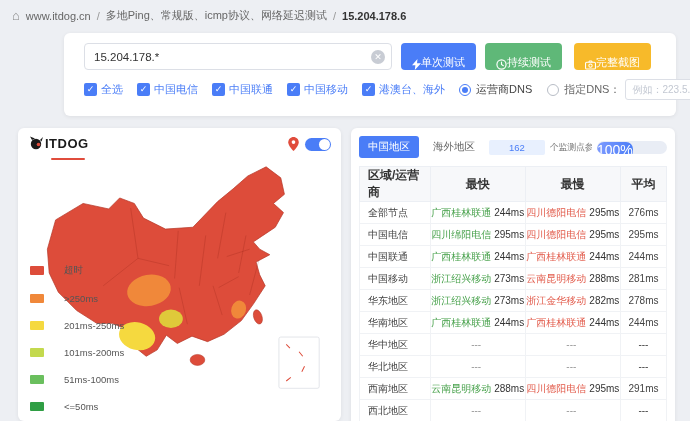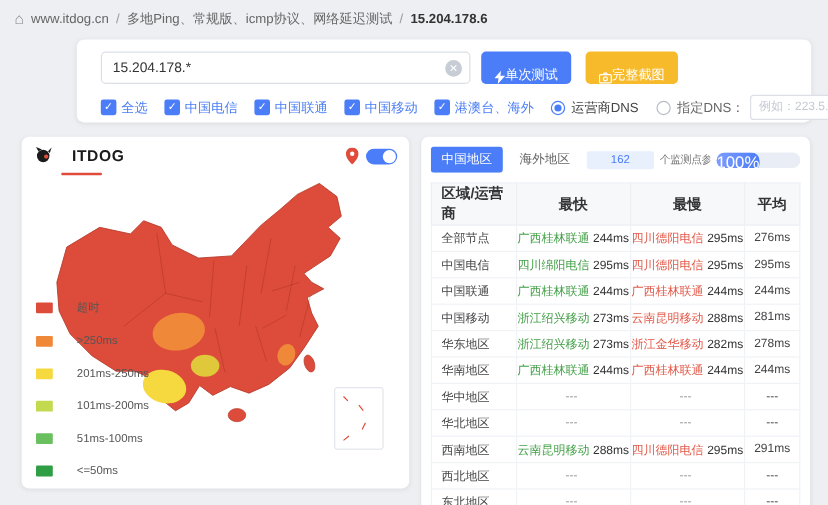--- a/index.html
+++ b/index.html
@@ -8,21 +8,21 @@
 
   
   .crumbs{display:flex;align-items:center;gap:6px;padding:8px 12px 6px;font-size:11px;color:#666;white-space:nowrap}
   .crumbs .home{font-size:13px;color:#888;line-height:1}
   .crumbs .site{color:#666;cursor:pointer}
   .crumbs .sep{color:#999}
   .crumbs .target{color:#333;font-weight:bold}
 
   
   .search-card{width:612px;margin:4px 0 0 64px;background:#fff;border-radius:6px;
-    box-shadow:0 1px 4px rgba(0,0,0,.07);padding:10px 20px 2px}
+    box-shadow:0 1px 4px rgba(0,0,0,.07);padding:10px 20px 16px}
   .row1{display:flex;align-items:center;gap:9px}
   .inputwrap{position:relative;width:308px}
   .inputwrap input{width:100%;height:27px;border:1px solid #dcdfe6;border-radius:4px;
     padding:0 26px 0 9px;font-size:11.5px;color:#333;outline:none;font-family:"Liberation Sans",sans-serif}
   .clear{position:absolute;right:7px;top:6.5px;width:14px;height:14px;border-radius:50%;
     background:#c8ccd4;color:#fff;font-size:9px;line-height:14px;text-align:center;cursor:pointer}
   .btn{height:27px;border:none;border-radius:4px;color:#fff;font-size:11px;padding:0 11px;
     display:flex;align-items:flex-end;gap:0;cursor:pointer;white-space:nowrap;font-family:"Liberation Sans",sans-serif}
   .btn-single{background:#4a7df7}
   .btn-cont{background:#5fb878}
@@ -40,21 +40,21 @@
   .rlabel2{color:#666;cursor:pointer}
   .dns-input{width:92px;height:21px;border:1px solid #dcdfe6;border-radius:3px;font-size:10px;
     padding:0 6px;color:#333;outline:none;font-family:"Liberation Sans",sans-serif}
   .dns-input::placeholder{color:#c3c8d2}
 
   
   .content{display:flex;gap:10px;margin:12px 15px 0 18px}
 
   .map-card{position:relative;width:323px;height:293px;background:#fff;border-radius:6px;
     box-shadow:0 1px 4px rgba(0,0,0,.07);overflow:hidden;flex:0 0 auto}
-  .logo{position:absolute;top:8px;left:10px;display:flex;align-items:flex-start;gap:15px;z-index:3}
+  .logo{position:absolute;top:8px;left:10px;display:flex;align-items:flex-start;gap:0;z-index:3}
   .logo-text{font-size:13px;font-weight:bold;color:#1b1b1b;letter-spacing:.5px}
   .logo-swoosh{position:absolute;left:23px;top:22px;width:34px;height:2px;background:#e04c3c;border-radius:1px}
   .map-controls{position:absolute;top:9px;right:10px;display:flex;align-items:center;gap:6px;z-index:3}
   .toggle{width:26px;height:13px;background:#4a7df7;border-radius:7px;position:relative;cursor:pointer}
   .toggle .knob{position:absolute;right:1px;top:1px;width:11px;height:11px;border-radius:50%;background:#fff}
   .map-svg{position:absolute;left:12px;top:6px;z-index:1}
   .legend{position:absolute;left:12px;bottom:9px;z-index:3}
   .lg-item{display:flex;align-items:center;gap:20px;margin-top:16px}
   .lg-item .sw{width:14px;height:9px;border-radius:1px;flex:0 0 auto}
   .lg-item .lb{font-size:9.5px;color:#555}
@@ -99,20 +99,29 @@
       <input type="text" value="15.204.178.*" style="">
       <span class="clear">✕</span>
     </div>
     <button class="btn btn-single">
       <span class="bicon">
         <svg width="9" height="11" viewBox="0 0 9 11">
             <path d="M5.5 0 L0 6.2 H3.4 L2.8 11 L9 4.2 H5.0 Z" fill="#fff"></path>
           </svg>
       </span>
       <span>单次测试</span>
+    </button>
+    <button class="btn btn-cont">
+      <span class="bicon">
+        <svg width="11" height="11" viewBox="0 0 12 12">
+            <circle cx="6" cy="6" r="5" fill="none" stroke="#fff" stroke-width="1.3"></circle>
+            <path d="M6 3.2 V6 L8 7.3" fill="none" stroke="#fff" stroke-width="1.2" stroke-linecap="round"></path>
+          </svg>
+      </span>
+      <span>持续测试</span>
     </button>
     <button class="btn btn-shot">
       <span class="bicon">
         <svg width="11" height="10" viewBox="0 0 12 10">
             <rect x="0.6" y="2" width="10.8" height="7.4" rx="1.2" fill="none" stroke="#fff" stroke-width="1.2"></rect>
             <path d="M4 2 L5 0.6 H7 L8 2" fill="none" stroke="#fff" stroke-width="1.1"></path>
             <circle cx="6" cy="5.7" r="1.8" fill="none" stroke="#fff" stroke-width="1.1"></circle>
           </svg>
       </span>
       <span>完整截图</span>

